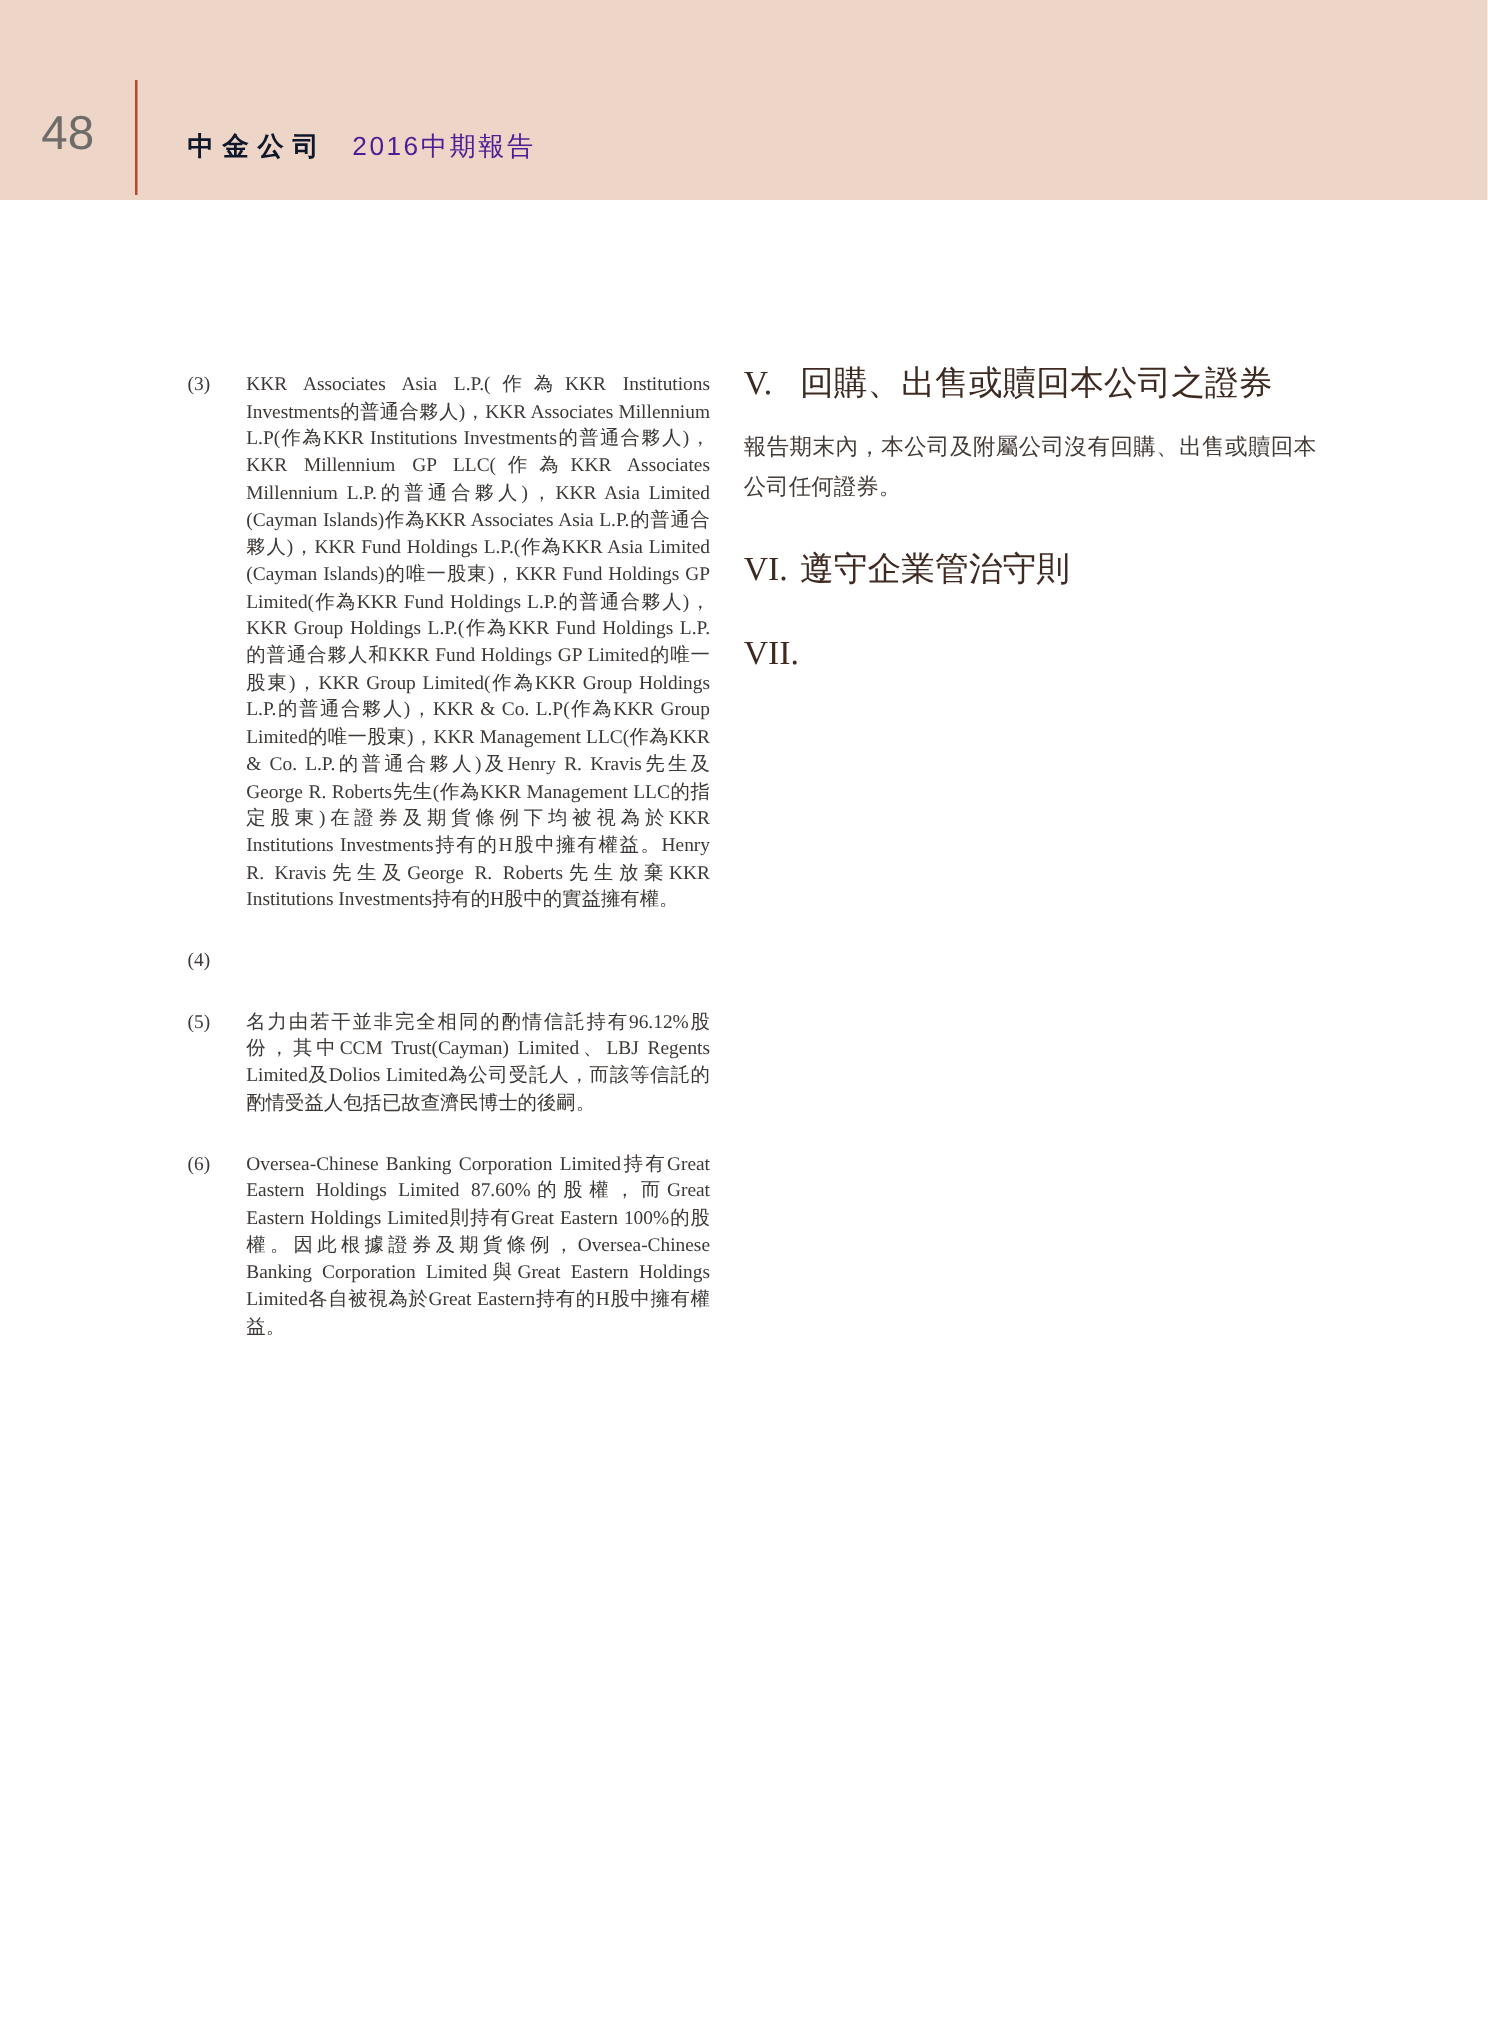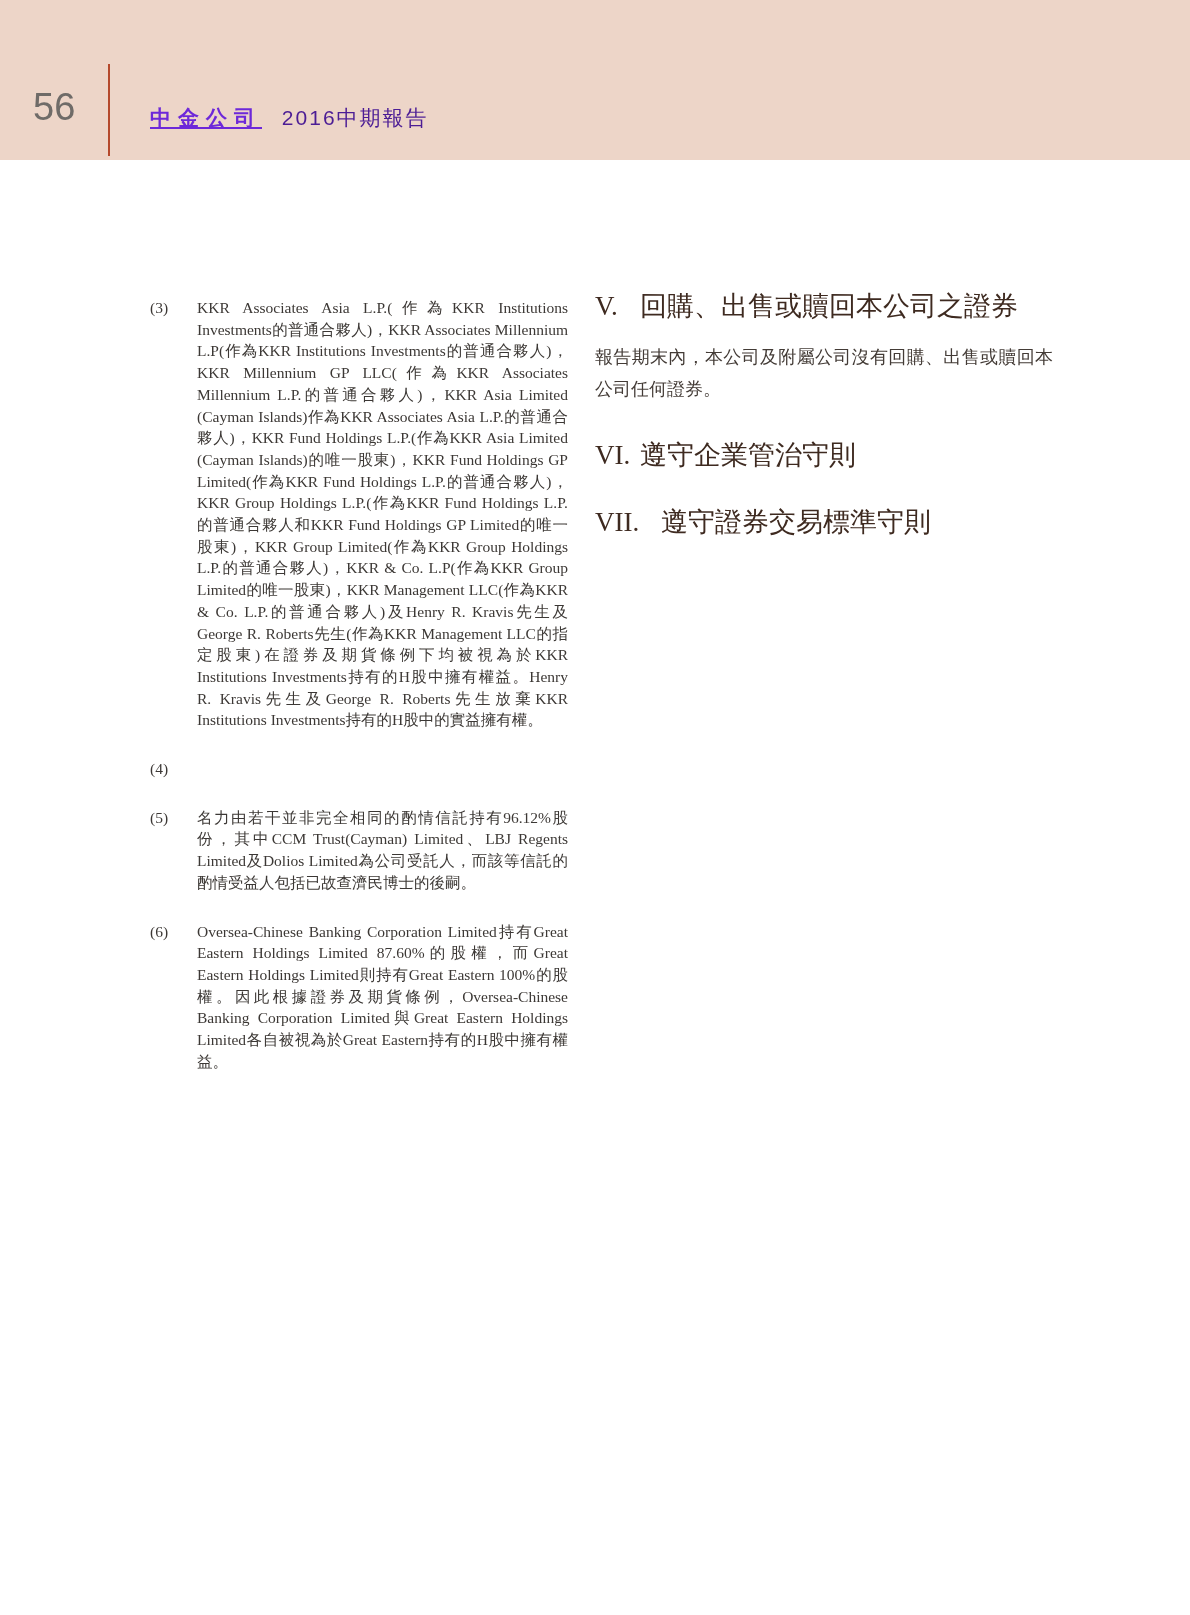--- a/index.html
+++ b/index.html
@@ -44,23 +44,22 @@
     position: absolute;
     left: 150px;
     top: 107px;
     font-family: "Liberation Sans", "DejaVu Sans", sans-serif;
     font-size: 21px;
     line-height: 1;
     white-space: nowrap;
   }
   .brand-name {
     font-weight: bold;
-    color: #6d28d9;
+    color: #0f172a;
     letter-spacing: 7px;
-    text-decoration: underline;
   }
   .report-name {
     color: #4c1d95;
     letter-spacing: 2px;
     margin-left: 14px;
   }
 
   
   .footnotes-column {
     position: absolute;
@@ -116,21 +115,21 @@
     line-height: 31.5px;
     color: #433b36;
     text-align: justify;
     text-justify: inter-ideograph;
   }
 </style>
 </head>
 <body>
 
 <div class="header-band">
-  <div class="page-number">56</div>
+  <div class="page-number">48</div>
   <div class="header-rule"></div>
   <div class="header-title">
     <span class="brand-name">中金公司</span>
     <span class="report-name">2016中期報告</span>
   </div>
 </div>
 
 <div class="footnotes-column">
 
   <div class="footnote">
@@ -167,17 +166,16 @@
   <div class="section">
     <div class="section-heading">
       <span class="section-num">VI.</span>
       <span class="section-title">遵守企業管治守則</span>
     </div>
   </div>
 
   <div class="section">
     <div class="section-heading">
       <span class="section-num wide">VII.</span>
-      <span class="section-title">遵守證券交易標準守則</span>
     </div>
   </div>
 
 </div>
 
 </body></html>

